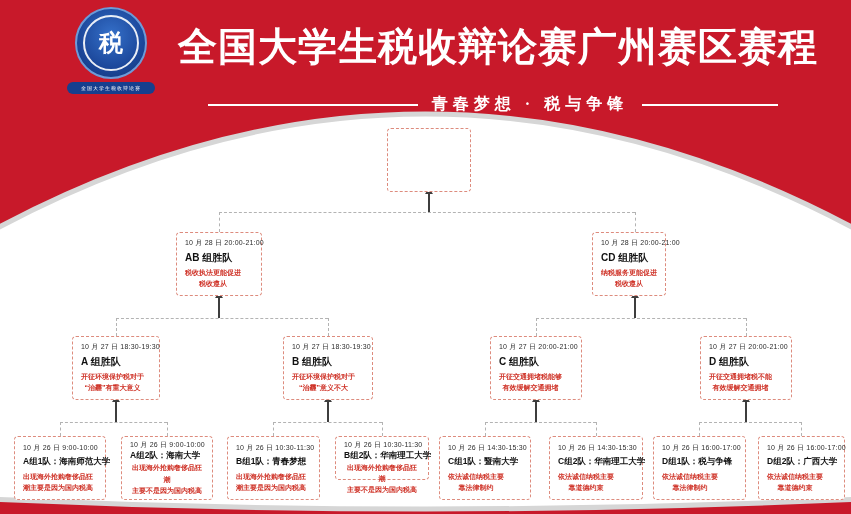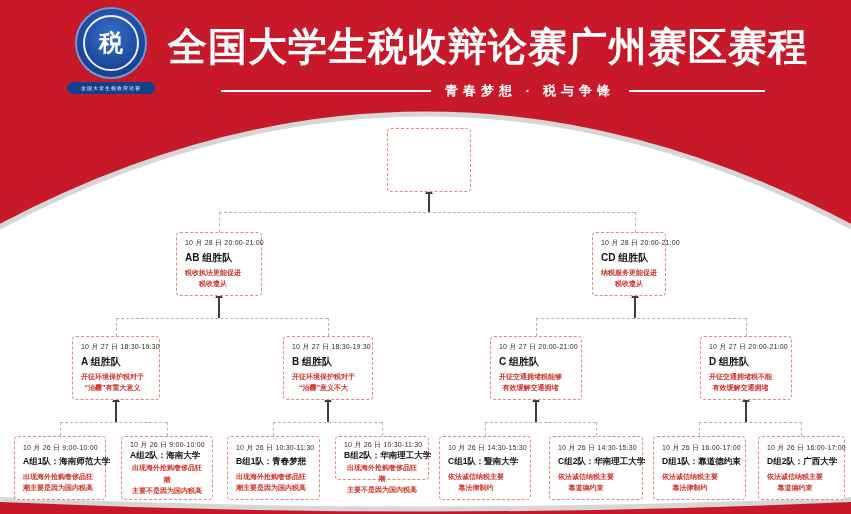--- a/index.html
+++ b/index.html
@@ -11,28 +11,28 @@
   
   .logo{position:absolute;left:64px;top:7px;width:94px;text-align:center}
   .logo-circle{width:72px;height:72px;margin:0 auto;border-radius:50%;
     background:radial-gradient(circle at 50% 38%,#3570c9 0%,#1b4699 62%,#123577 100%);
     border:2px solid #6d9bd8;display:flex;align-items:center;justify-content:center}
   .logo-inner{width:56px;height:56px;border-radius:50%;border:2px solid rgba(255,255,255,.9);
     display:flex;align-items:center;justify-content:center}
   .logo-glyph{color:#fff;font-size:24px;font-weight:bold;font-family:"Liberation Serif","DejaVu Serif",serif}
   .logo-banner{margin:3px auto 0;width:88px;height:12px;line-height:12px;background:#163f8e;
     border-radius:6px;color:#fff;font-size:5px;letter-spacing:1px;overflow:hidden;white-space:nowrap}
-  .title-wrap{position:absolute;left:168px;top:20px;width:650px;text-align:left}
+  .title-wrap{position:absolute;left:168px;top:20px;width:650px;text-align:right}
   .title{color:#fff;font-size:39px;font-weight:bold;letter-spacing:1px;white-space:nowrap;
     font-family:"Liberation Serif","DejaVu Serif",serif}
   .subtitle-row{margin-top:8px;display:flex;align-items:center;justify-content:center}
   .sub-line{height:2px;background:#fff}
   .sub-line.l{width:210px}
   .sub-line.r{width:136px}
-  .subtitle{color:#fff;font-size:13px;font-weight:bold;letter-spacing:5px;margin:0 14px;
+  .subtitle{color:#fff;font-size:16px;font-weight:bold;letter-spacing:5px;margin:12px 14px;
     white-space:nowrap;font-family:"Liberation Serif","DejaVu Serif",serif}
 
   
   .box{position:absolute;background:#fff;border:1px dashed #dd8b7d;border-radius:4px;
     display:flex;flex-direction:column;align-items:flex-start;justify-content:space-evenly;
     padding:3px 8px;text-align:center}
   .box .date{font-size:7px;color:#2b2b2b;letter-spacing:.2px;white-space:nowrap}
   .box .team{font-size:8.5px;font-weight:bold;color:#111;white-space:nowrap}
   .box .team.lg{font-size:10px}
   .box .topic{font-size:7px;font-weight:bold;color:#cf3328;line-height:1.6;white-space:pre-line}
@@ -173,21 +173,21 @@
 靠法律制约</div>
   </div>
   <div class="box" style="left:549px;top:436px;width:94px;height:64px">
     <div class="date">10 月 26 日 14:30-15:30</div>
     <div class="team">C组2队：华南理工大学</div>
     <div class="topic">依法诚信纳税主要
 靠道德约束</div>
   </div>
   <div class="box" style="left:653px;top:436px;width:93px;height:64px">
     <div class="date">10 月 26 日 16:00-17:00</div>
-    <div class="team">D组1队：靠道德约束</div>
+    <div class="team">D组1队：税与争锋</div>
     <div class="topic">依法诚信纳税主要
 靠法律制约</div>
   </div>
   <div class="box" style="left:758px;top:436px;width:87px;height:64px">
     <div class="date">10 月 26 日 16:00-17:00</div>
     <div class="team">D组2队：广西大学</div>
     <div class="topic">依法诚信纳税主要
 靠道德约束</div>
   </div>
 

